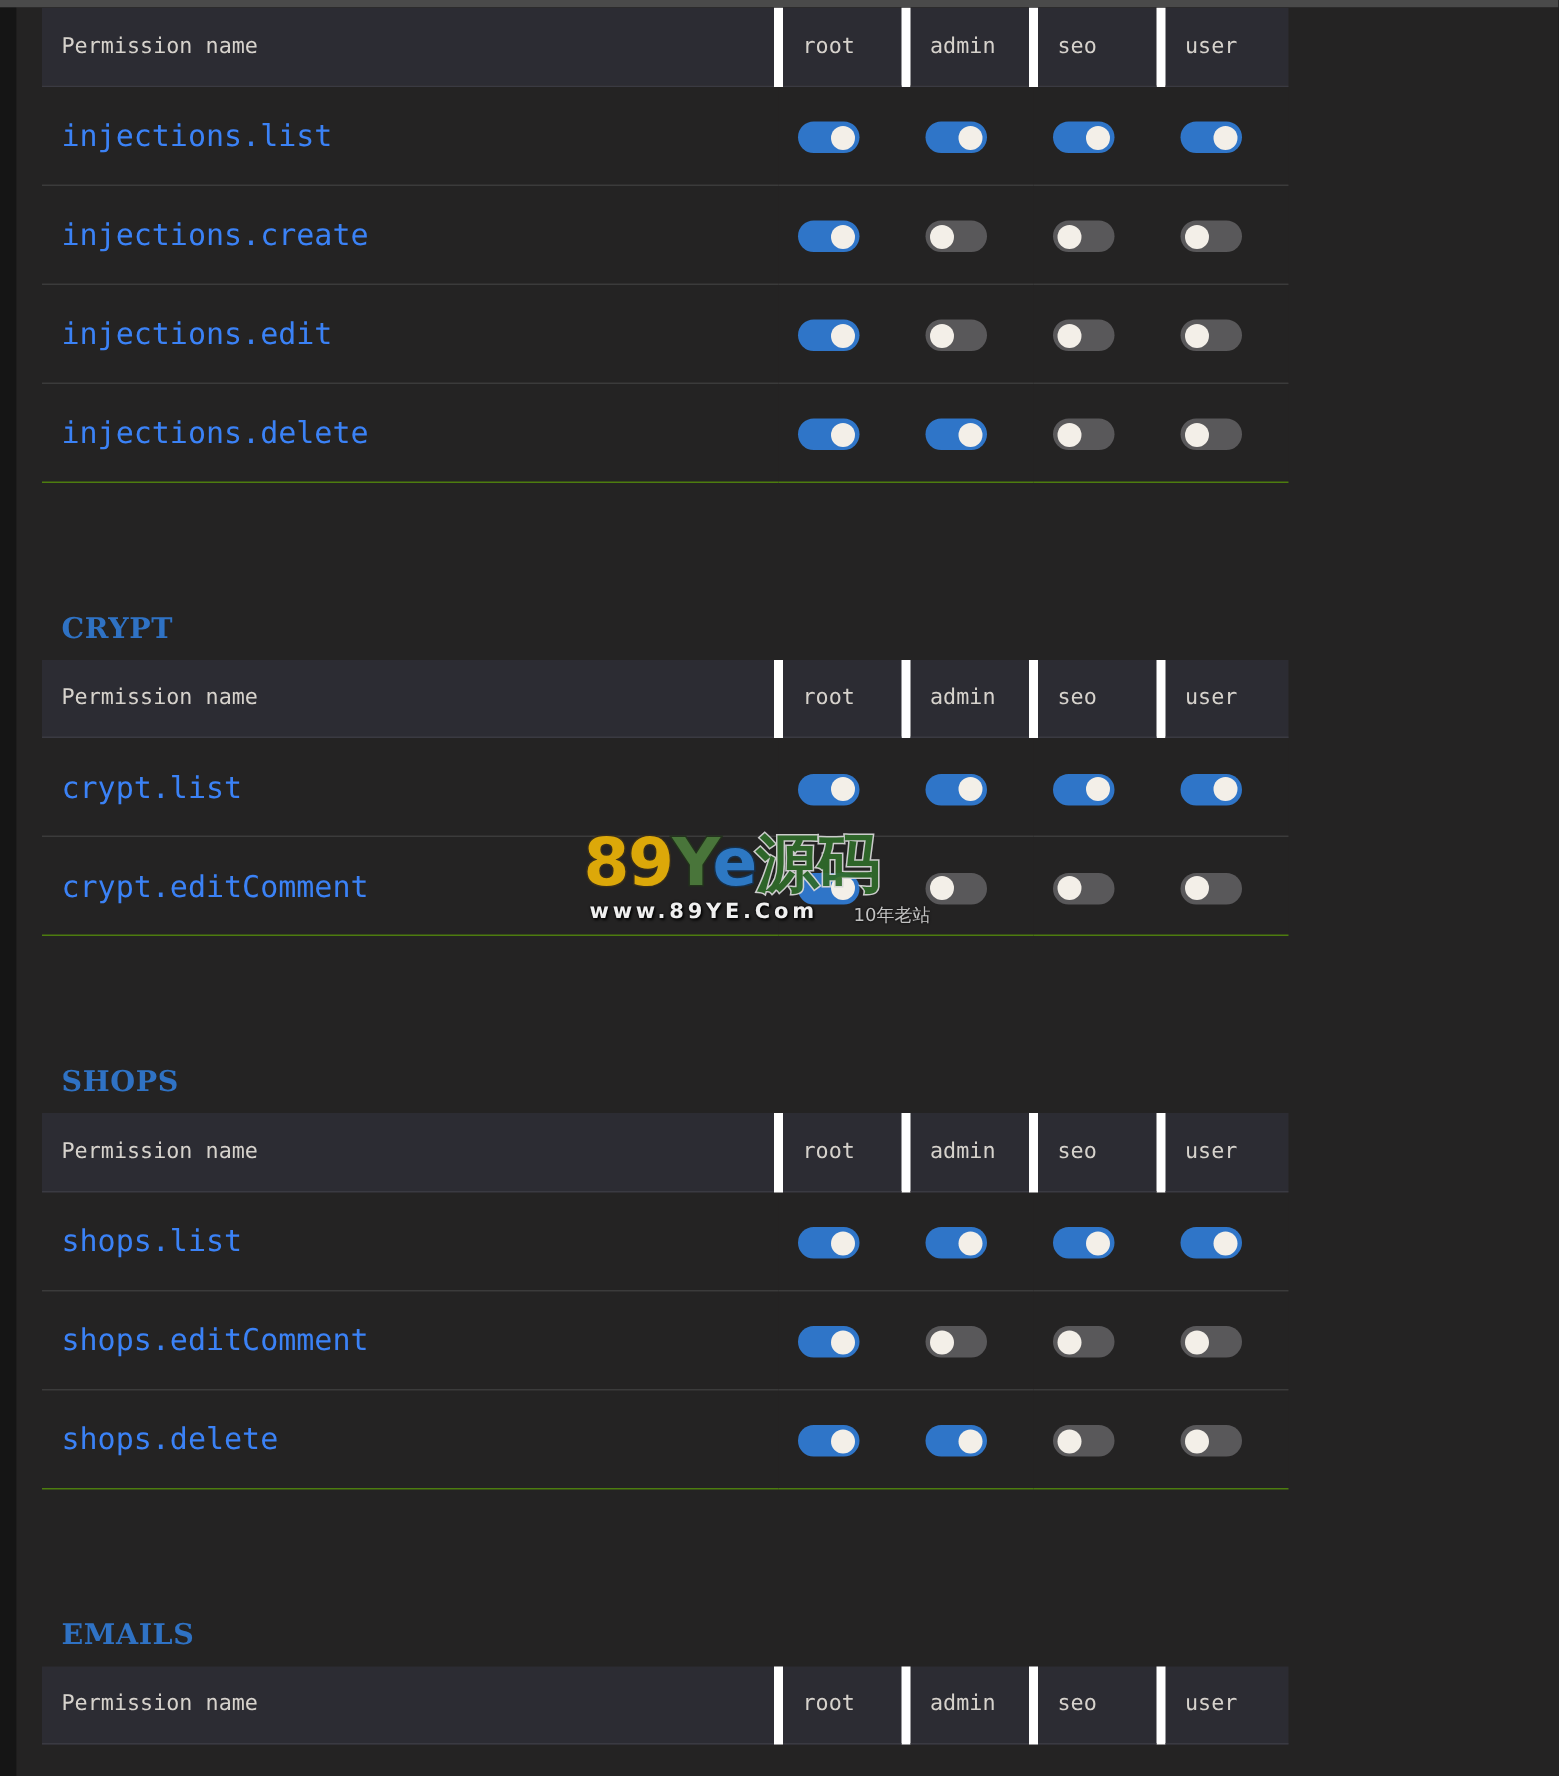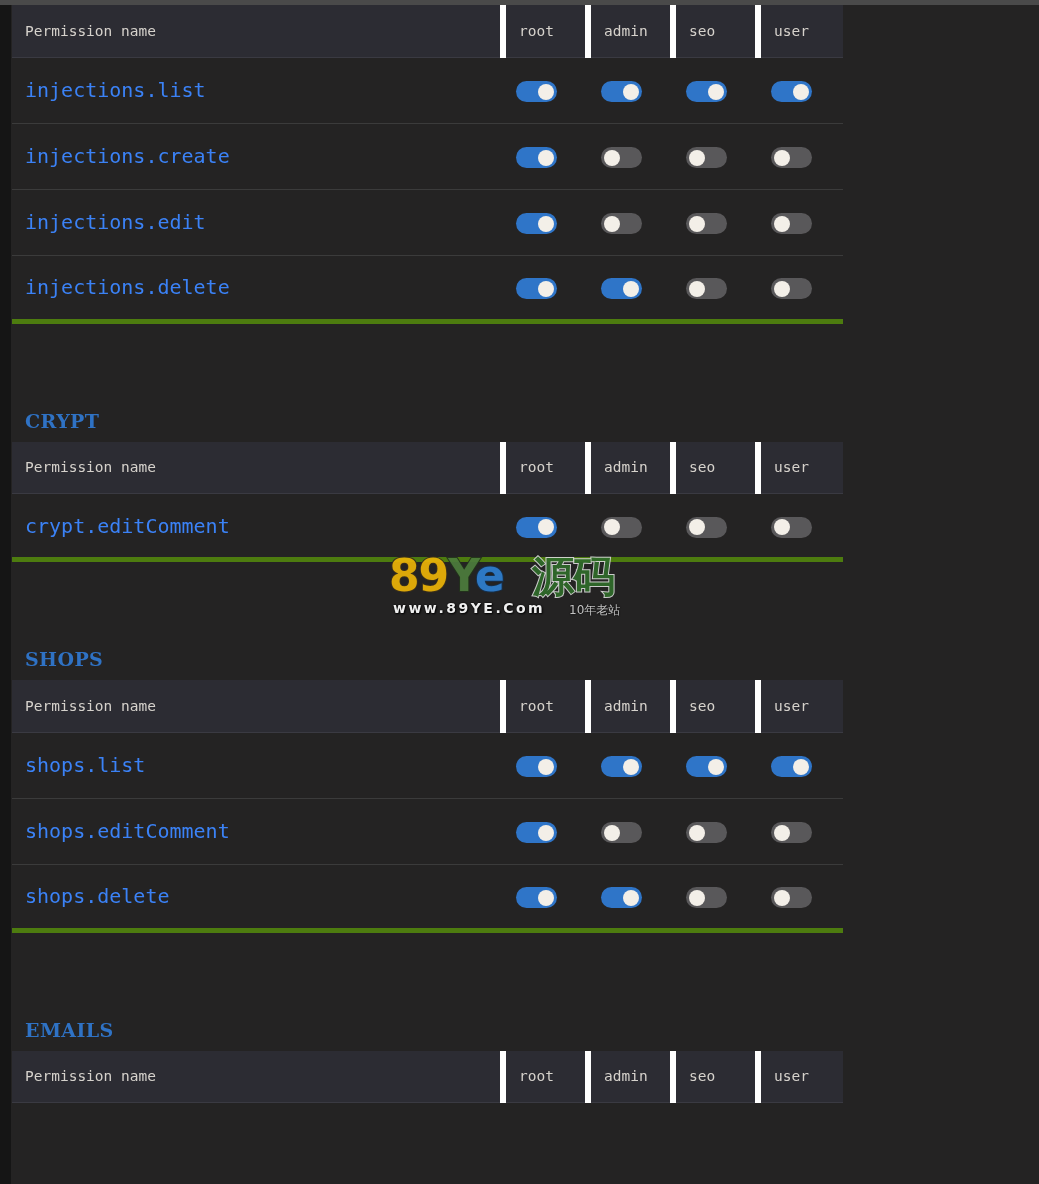--- a/index.html
+++ b/index.html
@@ -26,21 +26,21 @@
   }
   .page {
     position: absolute;
     top: 5px; left: 11px;
     width: 1028px; height: 1179px;
     background: #242323;
     overflow: hidden;
   }
   .content {
     position: absolute;
-    top: 0; left: 1px;
+    top: 0; left: 17px;
     width: 831px;
   }
 
   
   .section { position: relative; }
   .section-title {
     font-family: "DejaVu Serif", "Liberation Serif", serif;
     font-weight: bold;
     font-size: 19px;
     letter-spacing: 0.4px;
@@ -76,21 +76,21 @@
 
   .perm-table tbody td {
     height: 66px;
     padding: 0 0 0 13px;
     border-bottom: 1px solid #3b3b3b;
     vertical-align: middle;
     color: #3b82f6;
     font-size: 20px;
     background: #242323;
   }
-  .perm-table tbody tr:last-child td { border-bottom: 5px solid #4d7c0f; }
+  .perm-table tbody tr:last-child td { border-bottom: 1px solid #4d7c0f; }
   .perm-table tbody td.toggle-cell {
     padding-left: 13px;
   }
 
   
   .switch {
     display: inline-block;
     position: relative;
     width: 41px;
     height: 21px;
@@ -126,21 +126,21 @@
     font-weight: bold;
     font-size: 44px;
     line-height: 46px;
     letter-spacing: -1px;
     white-space: nowrap;
   }
   .wm-89 { color: #eab308; -webkit-text-stroke: 2px #3a2f1b; paint-order: stroke fill; }
   .wm-y  { color: #4c7c3c; -webkit-text-stroke: 2px #23331c; paint-order: stroke fill; }
   .wm-e  { color: #2e7fd0; -webkit-text-stroke: 2px #16314e; paint-order: stroke fill; }
   .wm-cn { color: #2f6b2a; -webkit-text-stroke: 2px #d8d8d8; paint-order: stroke fill;
-           font-family: "DejaVu Sans", sans-serif; font-size: 42px; margin-left: 28px; }
+           font-family: "DejaVu Sans", sans-serif; font-size: 42px; }
   .wm-sub {
     position: absolute; left: 4px; top: 47px;
     font-family: "DejaVu Sans", "Liberation Sans", sans-serif;
     font-weight: bold;
     font-size: 14px;
     letter-spacing: 2.5px;
     color: #ffffff;
     text-shadow: 0 0 2px #000, 1px 1px 2px #000;
     white-space: nowrap;
   }
@@ -226,20 +226,27 @@
             <tr>
               <th>Permission name</th>
               <th class="role-head">root</th>
               <th class="role-head">admin</th>
               <th class="role-head">seo</th>
               <th class="role-head">user</th>
             </tr>
           </thead>
           <tbody>
             <tr>
+              <td>crypt.list</td>
+              <td class="toggle-cell"><span class="switch on"><span class="knob"></span></span></td>
+              <td class="toggle-cell"><span class="switch on"><span class="knob"></span></span></td>
+              <td class="toggle-cell"><span class="switch on"><span class="knob"></span></span></td>
+              <td class="toggle-cell"><span class="switch on"><span class="knob"></span></span></td>
+            </tr>
+            <tr>
               <td>crypt.editComment</td>
               <td class="toggle-cell"><span class="switch on"><span class="knob"></span></span></td>
               <td class="toggle-cell"><span class="switch"><span class="knob"></span></span></td>
               <td class="toggle-cell"><span class="switch"><span class="knob"></span></span></td>
               <td class="toggle-cell"><span class="switch"><span class="knob"></span></span></td>
             </tr>
           </tbody>
         </table>
       </div>
       <div class="spacer"></div>

